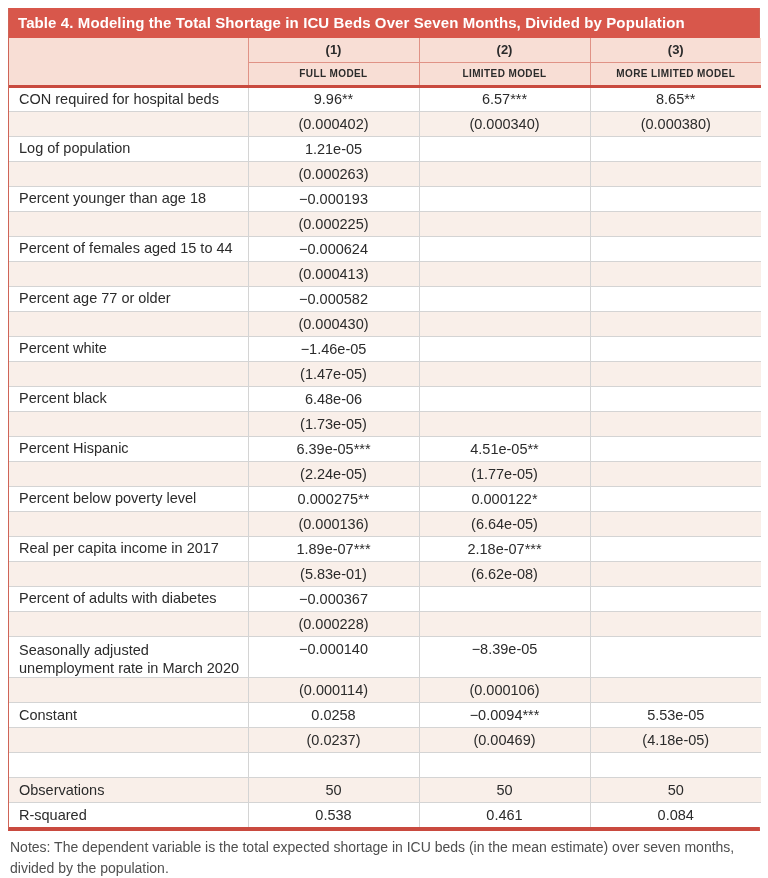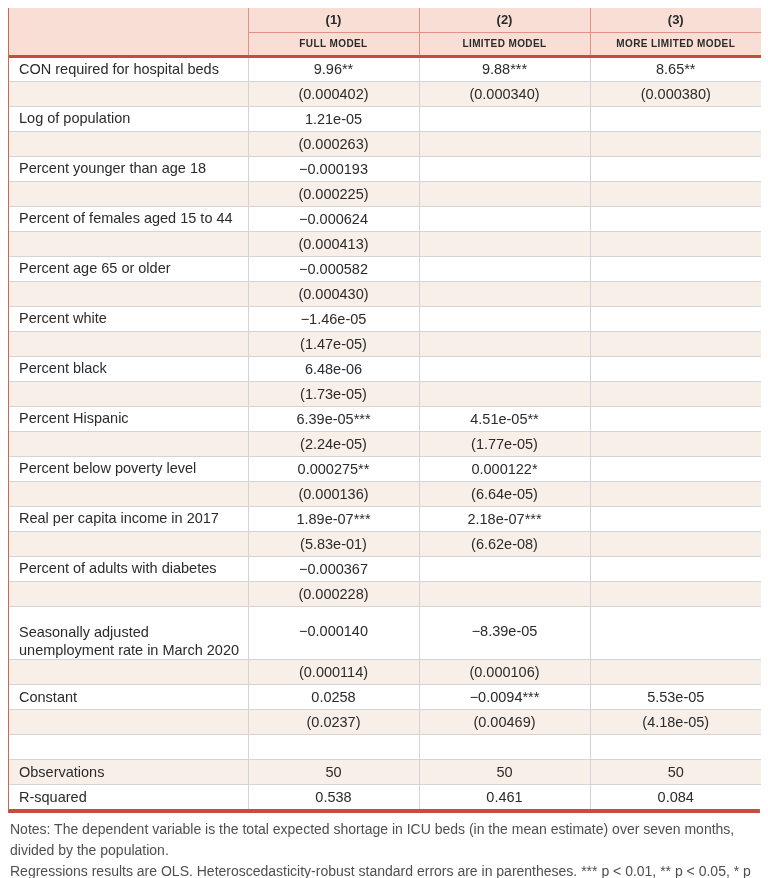--- a/index.html
+++ b/index.html
@@ -66,36 +66,39 @@
   td.label {
     text-align: left;
     padding-left: 10px;
     white-space: pre-line;
     line-height: 1.25;
   }
   td.val { text-align: center; }
 
   tr.pink  { background: #f9efe9; margin-left: 7px; }
   tr.white { background: #ffffff; }
-  tr.tall td { height: 38px; vertical-align: top; padding-top: 16px; }
+  tr.tall td { height: 38px; vertical-align: top; padding-top: 4px; }
 
   .notes {
     font-size: 14px;
     color: #4f4f4f;
     line-height: 1.5;
     margin: 6px 2px 8px 2px;
     white-space: pre-line;
   }
 </style>
 </head>
 <body>
 
 <div class="page">
   <div class="table-card">
 
+    <div class="title-bar">
+      <span>Table 4. Modeling the Total Shortage in ICU Beds Over Seven Months, Divided by Population</span>
+    </div>
 
     <table>
       <colgroup>
         <col class="c-label">
         <col class="c-val">
         <col class="c-val">
         <col class="c-val">
       </colgroup>
       <thead>
         <tr>
@@ -107,21 +110,21 @@
         <tr>
           <th class="model">FULL MODEL</th>
           <th class="model">LIMITED MODEL</th>
           <th class="model">MORE LIMITED MODEL</th>
         </tr>
       </thead>
       <tbody>
           <tr class="white">
     <td class="label">CON required for hospital beds</td>
     <td class="val">9.96**</td>
-    <td class="val">9.88***</td>
+    <td class="val">6.57***</td>
     <td class="val">8.65**</td>
   </tr>
           <tr class="pink">
     <td class="label"></td>
     <td class="val">(0.000402)</td>
     <td class="val">(0.000340)</td>
     <td class="val">(0.000380)</td>
   </tr>
           <tr class="white">
     <td class="label">Log of population</td>
@@ -153,21 +156,21 @@
     <td class="val"></td>
     <td class="val"></td>
   </tr>
           <tr class="pink">
     <td class="label"></td>
     <td class="val">(0.000413)</td>
     <td class="val"></td>
     <td class="val"></td>
   </tr>
           <tr class="white">
-    <td class="label">Percent age 65 or older</td>
+    <td class="label">Percent age 77 or older</td>
     <td class="val">−0.000582</td>
     <td class="val"></td>
     <td class="val"></td>
   </tr>
           <tr class="pink">
     <td class="label"></td>
     <td class="val">(0.000430)</td>
     <td class="val"></td>
     <td class="val"></td>
   </tr>

